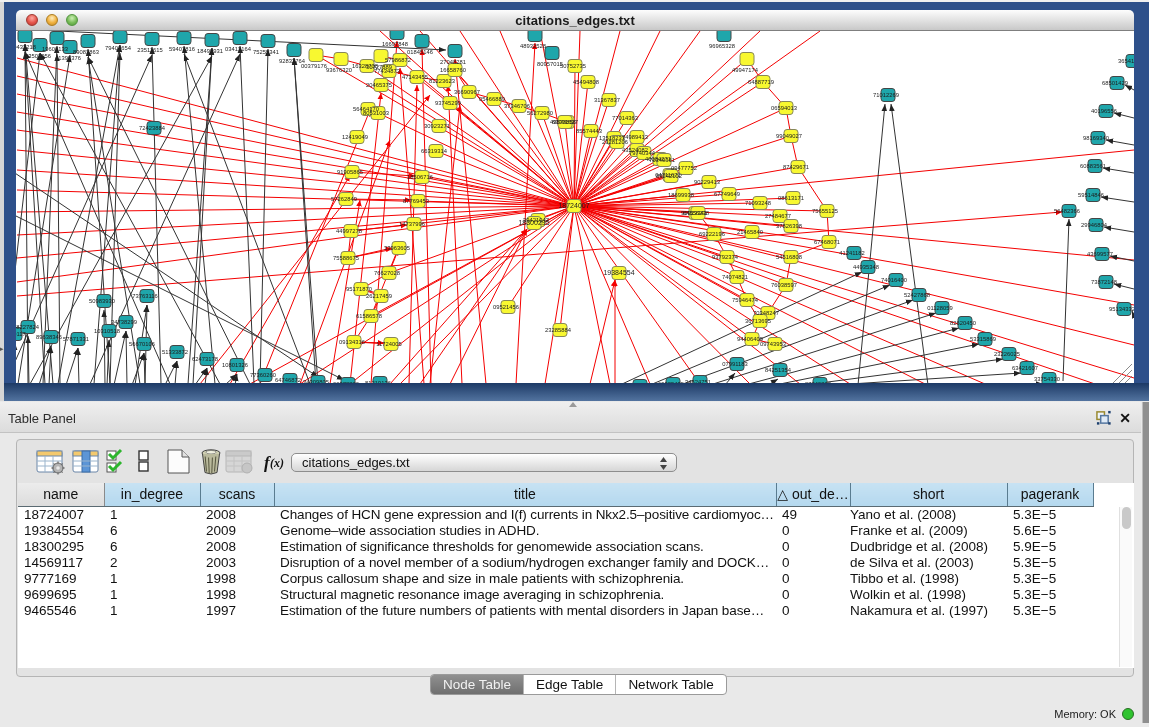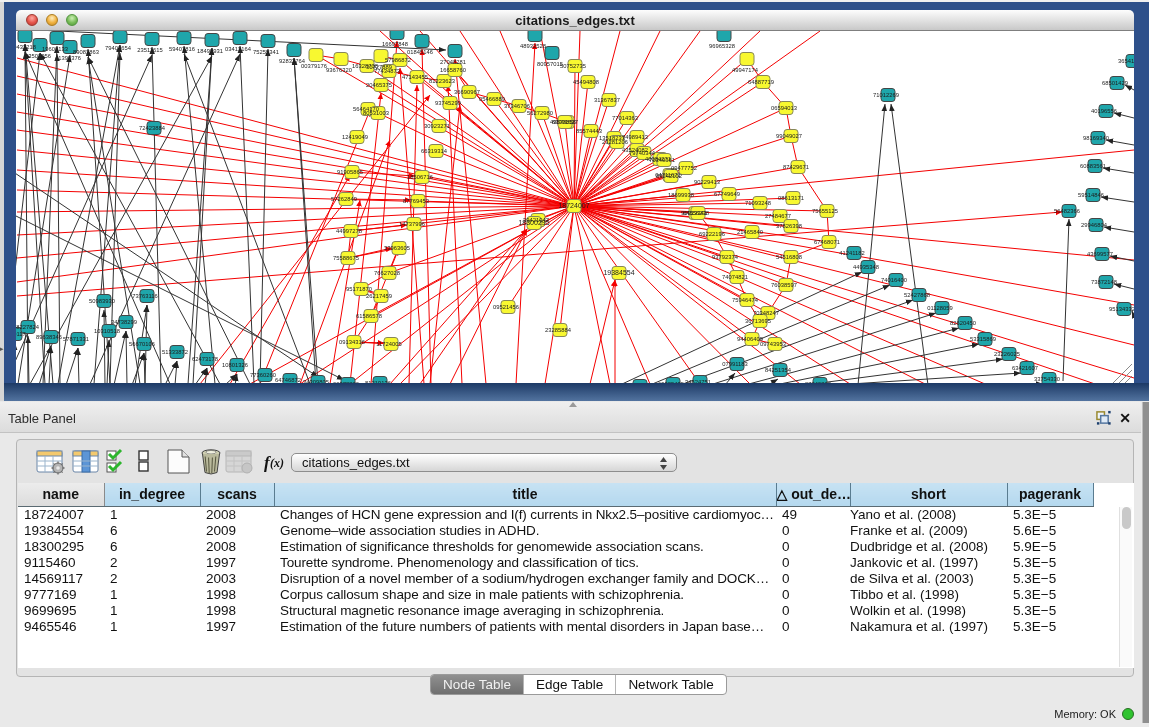--- a/index.html
+++ b/index.html
@@ -25,21 +25,21 @@
 #tphead{position:absolute;left:0;top:1px;width:1141px;height:31px;background:linear-gradient(#efefef,#dcdcdc);border-bottom:1px solid #c2c2c2}
 #tphead .t{position:absolute;left:8px;top:9px;font-size:13px;color:#2d2d2d}
 #grayr{position:absolute;left:1142px;top:1px;width:7px;height:321px;background:#8f8f8f;border-left:1px solid #bdbdbd}
 #panel{position:absolute;left:16px;top:38px;width:1118px;height:238px;background:#e3e3e3;border:1px solid #b5b5b5;border-radius:4px}
 #toolbar{position:absolute;left:0;top:0;width:100%;height:42px}
 #combo{position:absolute;left:274px;top:13px;width:386px;height:19px;border:1px solid #8d8d8d;border-radius:5px;
  background:linear-gradient(#ffffff,#d6d6d6);font-size:13px;color:#111;padding:1px 0 0 10px}
 #combo .ar{position:absolute;right:8px;top:3px;width:9px;height:13px}
 #tbl{position:absolute;left:1px;top:43px;width:1116px;height:185px;background:#fff;overflow:hidden}
 table{border-collapse:collapse;table-layout:fixed;width:1075px;font-size:13.5px;color:#111}
-th{height:23px;font-weight:700;font-size:14px;color:#111;background:linear-gradient(#c7e2f3,#b4d8ee);
+th{height:23px;font-weight:400;font-size:14px;color:#111;background:linear-gradient(#c7e2f3,#b4d8ee);
  border-right:1px solid #5a7c90;border-bottom:1px solid #5a6a72;text-align:center;overflow:hidden;white-space:nowrap}
 th.c1{background:linear-gradient(#ececec,#dcdcdc);border-right:1px solid #8a8a8a}
 td{height:16px;padding:0 0 0 6px;overflow:hidden;white-space:nowrap;text-overflow:ellipsis}
 .c1{width:86px}.c2{width:96px}.c3{width:74px}.c4{width:502px}.c5{width:74px}.c6{width:157px}.c7{width:86px}
 td.c6{text-align:left;padding:0}
 td.c4{letter-spacing:-0.12px}
 #vsb{position:absolute;right:2px;top:24px;width:13px;height:160px;background:#fafafa;border-left:1px solid #e0e0e0}
 #vsb .th{position:absolute;left:2px;top:0px;width:9px;height:22px;background:#c9c9c9;border-radius:5px}
 
 #tabs{position:absolute;left:430px;top:273px;height:21px;display:flex;border:1px solid #9a9a9a;border-radius:4px;overflow:hidden;background:#fff}
@@ -740,29 +740,20 @@
 <tr>
                 <td class="c1">18300295</td>
                 <td class="c2">6</td>
                 <td class="c3">2008</td>
                 <td class="c4">Estimation of significance thresholds for genomewide association scans.</td>
                 <td class="c5">0</td>
                 <td class="c6">Dudbridge et al. (2008)</td>
                 <td class="c7">5.9E−5</td>
               </tr>
 <tr>
-                <td class="c1">9115460</td>
-                <td class="c2">2</td>
-                <td class="c3">1997</td>
-                <td class="c4">Tourette syndrome. Phenomenology and classification of tics.</td>
-                <td class="c5">0</td>
-                <td class="c6">Jankovic et al. (1997)</td>
-                <td class="c7">5.3E−5</td>
-              </tr>
-<tr>
                 <td class="c1">14569117</td>
                 <td class="c2">2</td>
                 <td class="c3">2003</td>
                 <td class="c4">Disruption of a novel member of a sodium/hydrogen exchanger family and DOCK…</td>
                 <td class="c5">0</td>
                 <td class="c6">de Silva et al. (2003)</td>
                 <td class="c7">5.3E−5</td>
               </tr>
 <tr>
                 <td class="c1">9777169</td>

